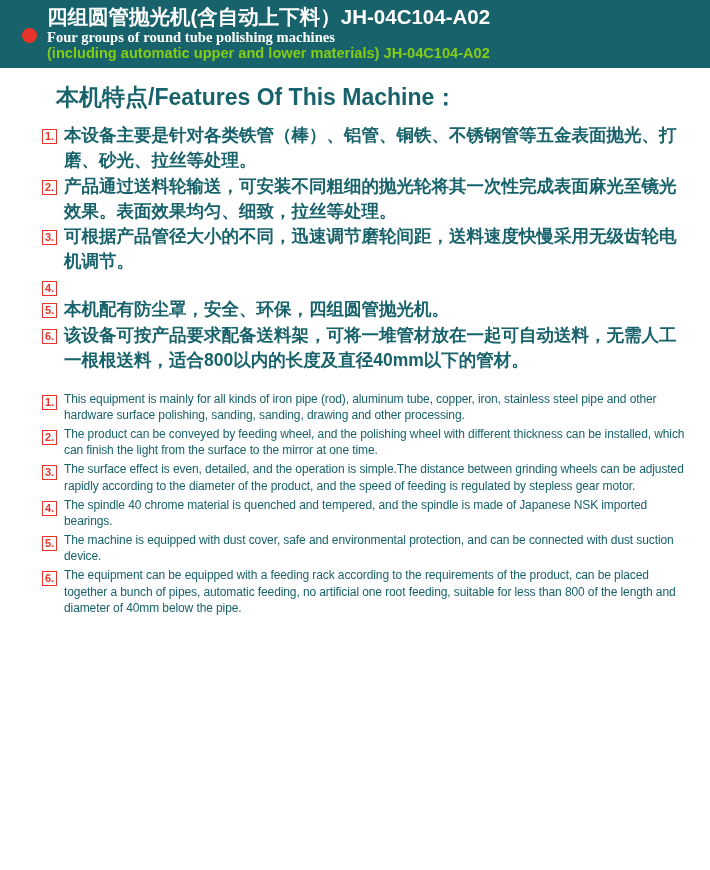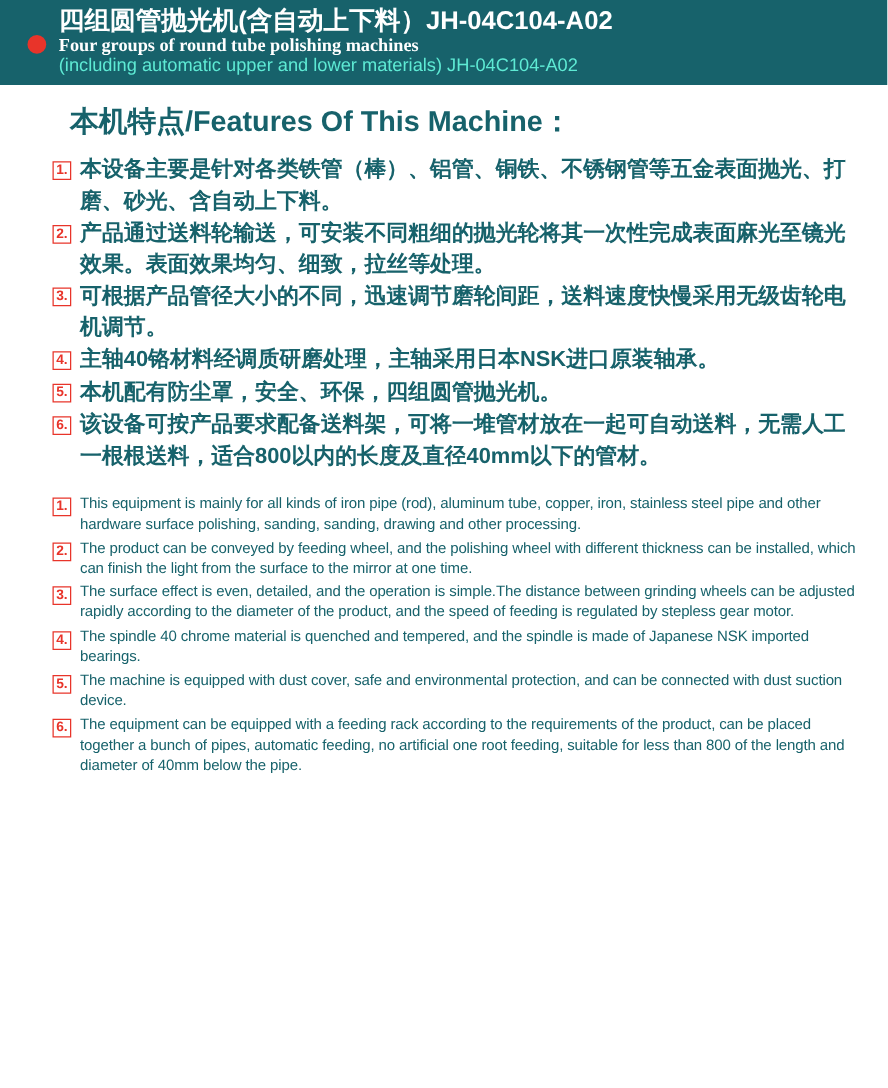--- a/index.html
+++ b/index.html
@@ -58,23 +58,23 @@
   }
   .header-title-en {
     color: #ffffff;
     font-size: 14.6px;
     font-weight: bold;
     white-space: nowrap;
     margin-top: 2px;
     font-family: Liberation Serif, serif;
   }
   .header-title-en-2 {
-    color: #5eead4;
+    color: #84cc16;
     font-size: 14.6px;
-    font-weight: normal;
+    font-weight: bold;
     white-space: nowrap;
     margin-top: 1px;
   }
 
   
   .content {
     padding: 8px 18px 0 42px;
     box-sizing: border-box;
   }
 
@@ -153,36 +153,35 @@
   </div>
 
   <div class="content">
 
     <div class="section-title">本机特点/Features Of This Machine：</div>
 
     <div class="cn-list">
 
       <div class="item">
         <div class="num">1.</div>
-        <div class="txt">本设备主要是针对各类铁管（棒）、铝管、铜铁、不锈钢管等五金表面抛光、打磨、砂光、含自动上下料。</div>
+        <div class="txt">本设备主要是针对各类铁管（棒）、铝管、铜铁、不锈钢管等五金表面抛光、打磨、砂光、拉丝等处理。</div>
       </div>
 
       <div class="item">
         <div class="num">2.</div>
         <div class="txt">产品通过送料轮输送，可安装不同粗细的抛光轮将其一次性完成表面麻光至镜光效果。表面效果均匀、细致，拉丝等处理。</div>
       </div>
 
       <div class="item">
         <div class="num">3.</div>
         <div class="txt">可根据产品管径大小的不同，迅速调节磨轮间距，送料速度快慢采用无级齿轮电机调节。</div>
       </div>
 
       <div class="item">
         <div class="num">4.</div>
-        <div class="txt">主轴40铬材料经调质研磨处理，主轴采用日本NSK进口原装轴承。</div>
       </div>
 
       <div class="item">
         <div class="num">5.</div>
         <div class="txt">本机配有防尘罩，安全、环保，四组圆管抛光机。</div>
       </div>
 
       <div class="item">
         <div class="num">6.</div>
         <div class="txt">该设备可按产品要求配备送料架，可将一堆管材放在一起可自动送料，无需人工一根根送料，适合800以内的长度及直径40mm以下的管材。</div>

